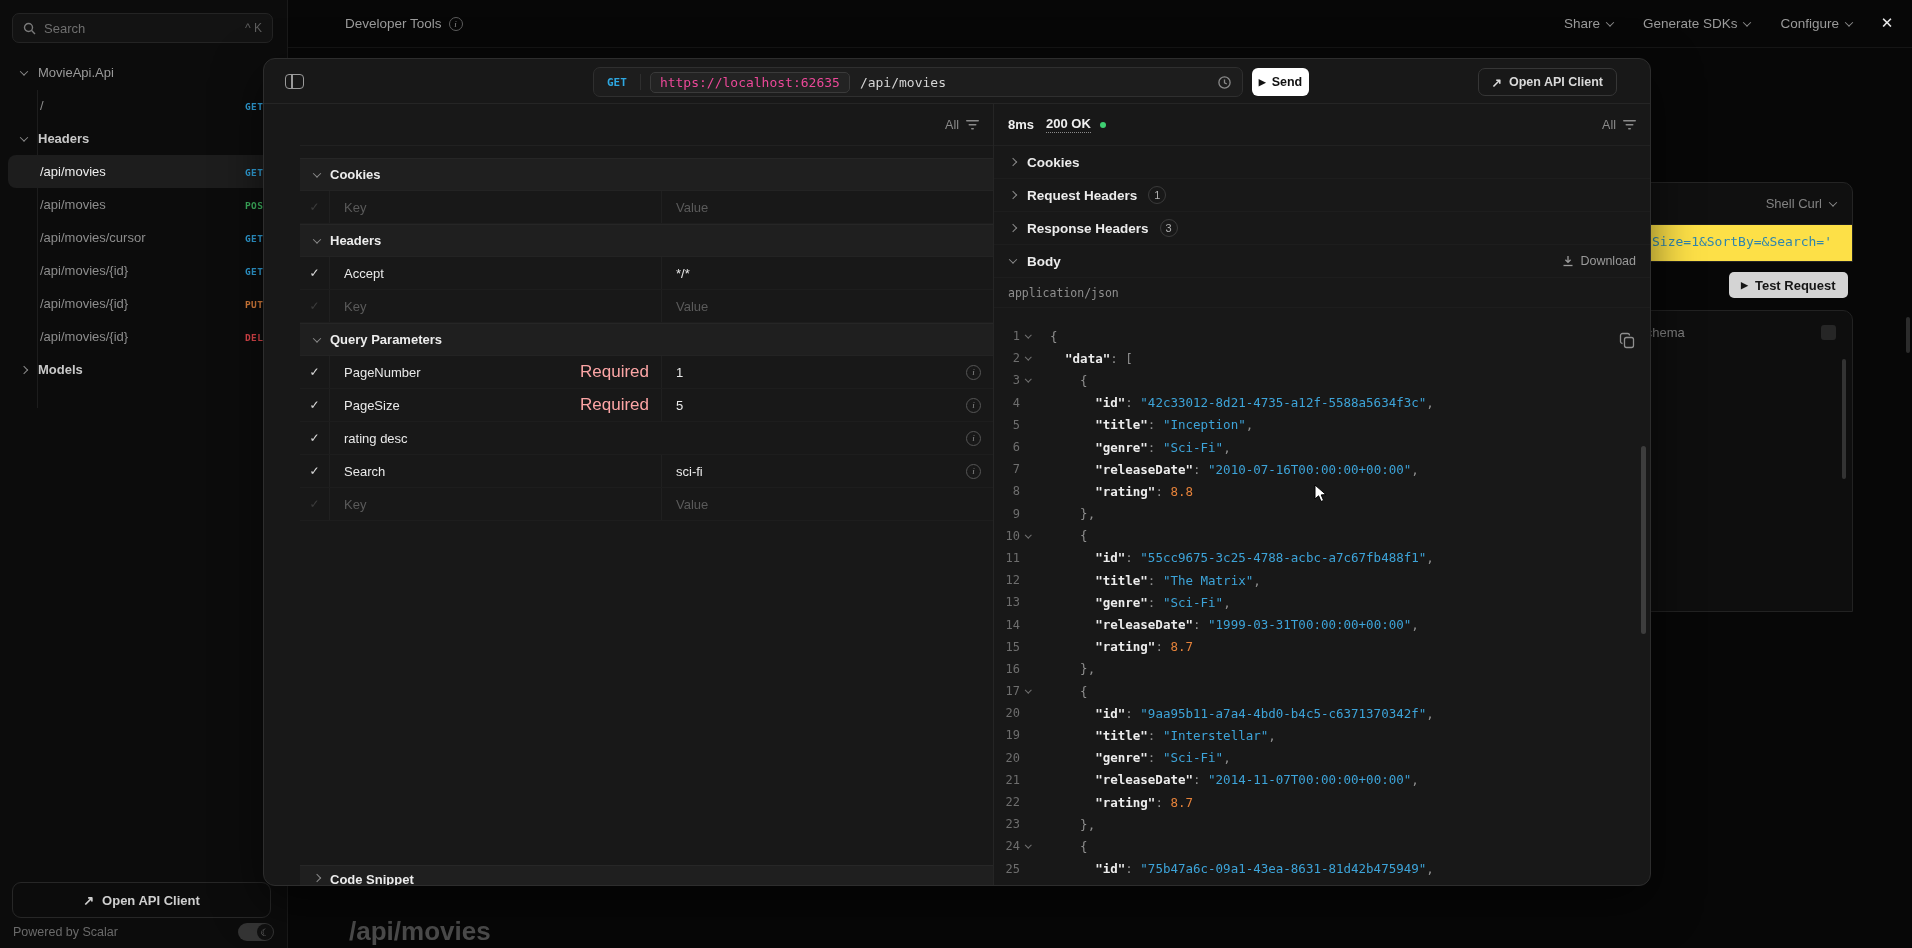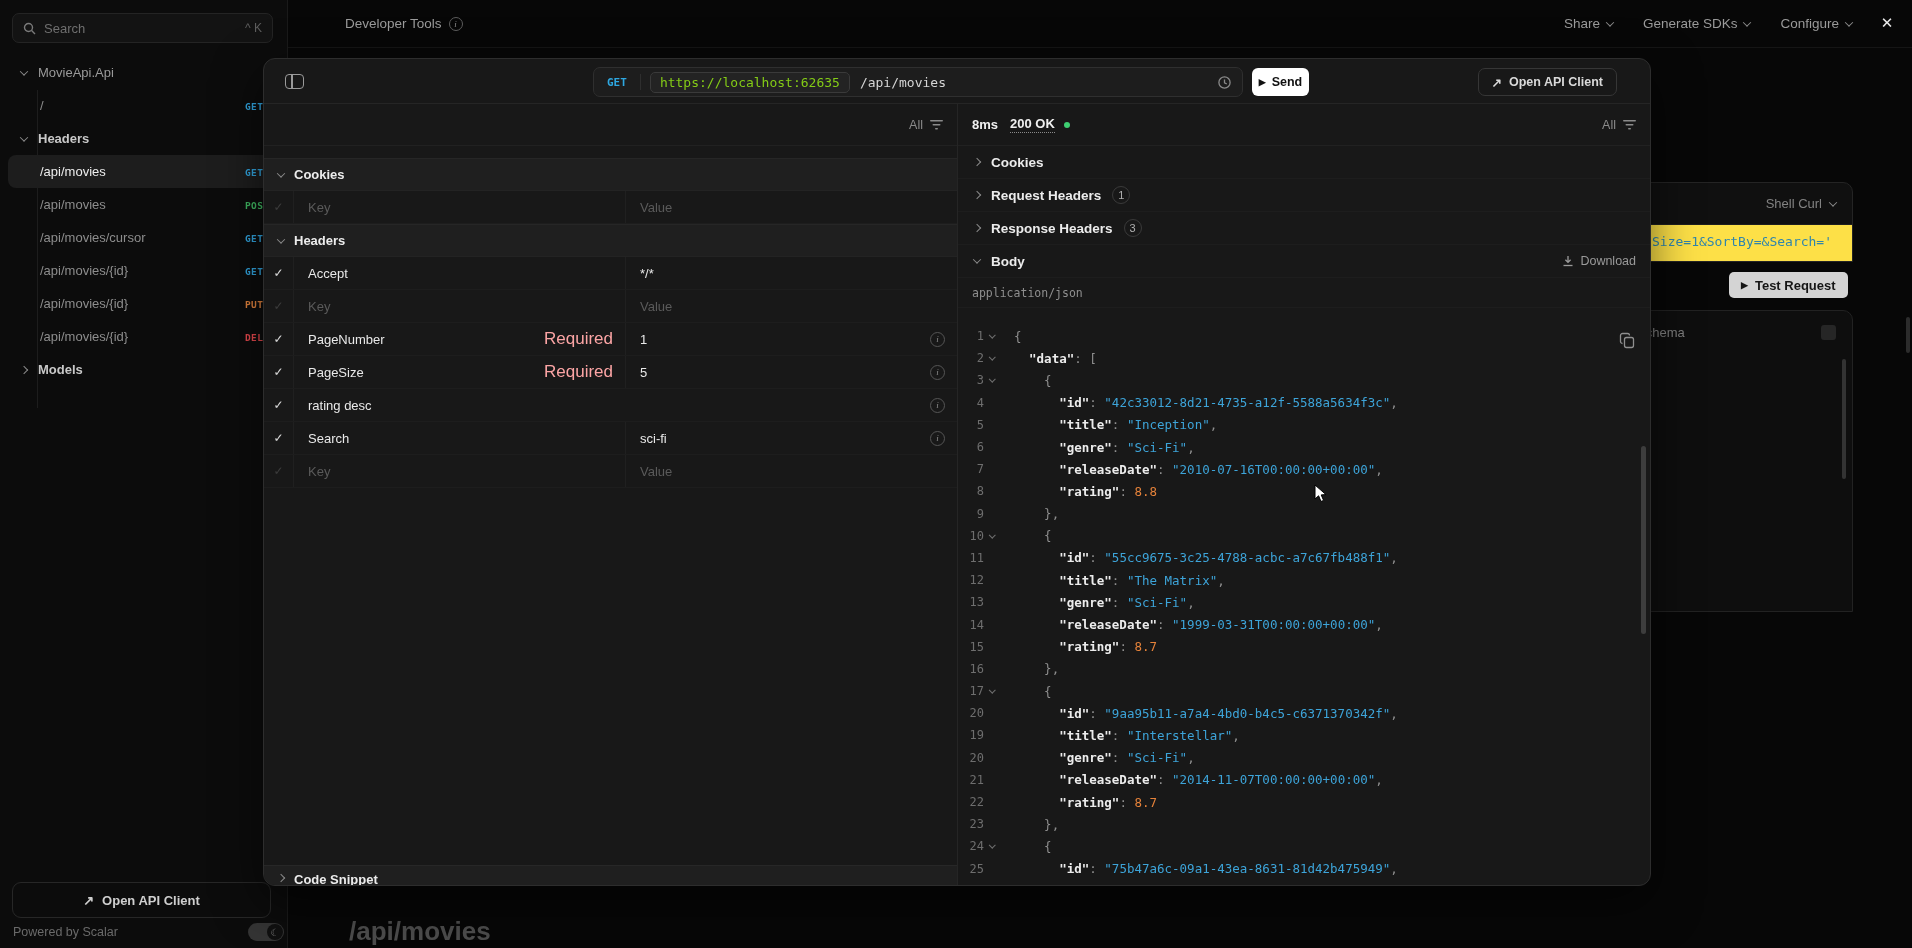--- a/index.html
+++ b/index.html
@@ -43,21 +43,21 @@
   .t-ep { padding-left:40px; color:#8d8d8d; }
   .t-ep.selected { color:#ededed; background:#1d1d1d; border-radius:8px; margin-left:8px; padding-left:32px; }
   .t-method { position:absolute; left:245px; top:50%; transform:translateY(-50%);
     font-family:"DejaVu Sans Mono",monospace; font-size:9.5px; font-weight:bold; letter-spacing:.4px; }
   .t-ep.selected .t-method { left:237px; }
   .m-GET{color:#31a3dd}.m-POST{color:#3fb661}.m-PUT{color:#e0823d}.m-DELETE{color:#e5484d}
   .sb-open { position:absolute; left:12px; right:16px; bottom:30px; height:36px;
     background:none; border:1px solid #272727; border-radius:9px; color:#cfcfcf;
     font-family:inherit; font-size:13px; font-weight:bold; display:flex; align-items:center;
     justify-content:center; gap:8px; }
-  .powered { position:absolute; left:13px; right:3px; bottom:5px; height:22px;
+  .powered { position:absolute; left:13px; right:13px; bottom:5px; height:22px;
     display:flex; align-items:center; justify-content:space-between; }
   .powered .p-label { color:#6a6a6a; font-size:12.5px; }
   .toggle { width:36px; height:18px; border-radius:9px; background:#343434; position:relative; }
   .toggle .knob { position:absolute; right:1px; top:1px; width:16px; height:16px; border-radius:50%;
     background:#101010; color:#8a8a8a; font-size:10px; display:flex; align-items:center; justify-content:center; }
 
   
   .bg-heading { position:absolute; left:349px; top:916px; font-size:26px; font-weight:bold; color:#4d4d4d; z-index:1; }
   .bg-shell { position:absolute; left:1600px; top:182px; width:253px; height:80px; z-index:1;
     background:#101010; border:1px solid #242424; border-radius:0 10px 0 0; overflow:hidden; }
@@ -88,32 +88,32 @@
   .pane-toggle { position:absolute; left:21px; top:15px; width:19px; height:15px;
     border:1.5px solid #9a9a9a; border-radius:4px; }
   .pane-toggle::after { content:""; position:absolute; left:5px; top:0; bottom:0; width:1.5px; background:#9a9a9a; }
   .urlgroup { position:absolute; left:329px; top:8px; width:650px; height:30px;
     background:#1d1d1d; border:1px solid #2f2f2f; border-radius:7px;
     display:flex; align-items:center; }
   .urlgroup .method { padding:0 13px; color:#2ea7e0; font-family:"DejaVu Sans Mono",monospace;
     font-size:11px; font-weight:bold; }
   .urlgroup .vdiv { width:1px; height:16px; background:#2e2e2e; }
   .urlgroup .server { margin-left:9px; border:1px solid #3a3a3a; border-radius:5px; background:#232323;
-    padding:2px 9px; font-family:"DejaVu Sans Mono",monospace; font-size:13px; color:#84cc16; }
+    padding:2px 9px; font-family:"DejaVu Sans Mono",monospace; font-size:13px; color:#ec4899; }
   .urlgroup .path { margin-left:10px; font-family:"DejaVu Sans Mono",monospace; font-size:13px; color:#d6d6d6; flex:1; }
   .urlgroup .hist { margin-right:10px; color:#8a8a8a; }
   .send-btn { position:absolute; left:988px; top:9px; width:57px; height:28px; background:#fff;
     border:none; border-radius:6px; color:#101010; font-family:inherit; font-size:12.5px; font-weight:bold;
     display:flex; align-items:center; justify-content:center; gap:6px; }
   .send-btn .play { font-size:9px; }
   .oac-btn { position:absolute; right:33px; top:9px; height:28px; background:none;
     border:1px solid #363636; border-radius:7px; padding:0 13px; color:#d9d9d9;
     font-family:inherit; font-size:12.5px; font-weight:bold; display:flex; align-items:center; gap:7px; }
 
-  .mbody { display:flex; height:783px; }
+  .mbody { display:flex; height:783px;padding-left:36px; }
   .lpane { width:694px; border-right:1px solid #252525; display:flex; flex-direction:column; }
   .rpane { flex:1; display:flex; flex-direction:column; }
 
   .filterrow { height:42px; flex:none; border-bottom:1px solid #212121; display:flex; align-items:center;
     justify-content:flex-end; gap:7px; padding-right:14px; color:#8a8a8a; font-size:12.5px; }
   #req-sections { margin-top:12px; }
   .sec-hdr { height:33px; background:#1f1f1f; border-top:1px solid #262626; border-bottom:1px solid #232323;
     display:flex; align-items:center; gap:10px; padding-left:14px; }
   .sec-title { font-size:13px; font-weight:bold; color:#ececec; }
   .prow { height:33px; display:flex; border-bottom:1px solid #1d1d1d; font-size:13px; }
@@ -340,20 +340,24 @@
             </div>
             <div class="prow ph">
               <div class="cell-check">✓</div>
               <div class="cell-key">
                 <span>Key</span>
               </div>
               <div class="cell-value">
                 <span>Value</span>
               </div>
             </div>
+            <div class="sec-hdr">
+              <span class="chev sm down"></span>
+              <span class="sec-title">Query Parameters</span>
+            </div>
             <div class="prow">
               <div class="cell-check">✓</div>
               <div class="cell-key">
                 <span>PageNumber</span>
                 <span class="req">Required</span>
               </div>
               <div class="cell-value">
                 <span>1</span>
                 <span class="info-i">i</span>
               </div>

